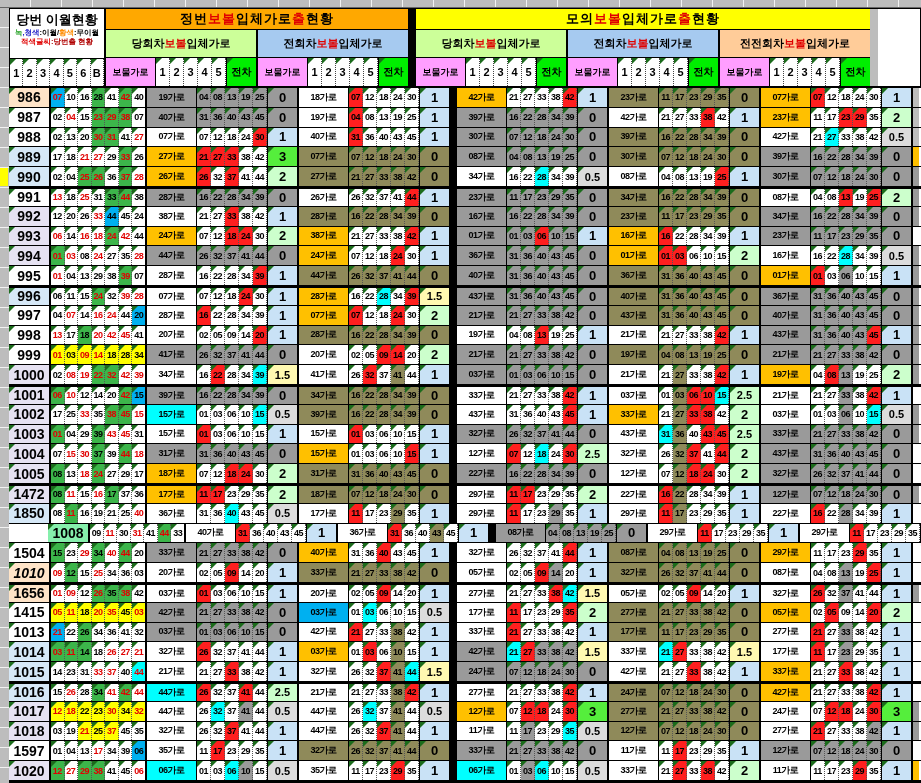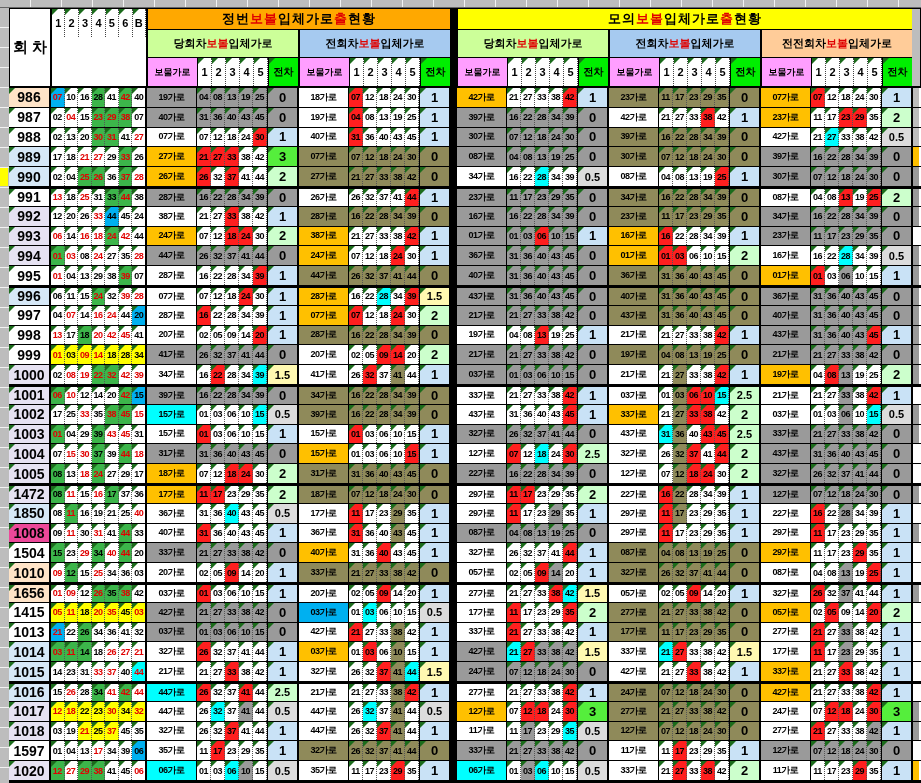--- a/index.html
+++ b/index.html
@@ -64,22 +64,26 @@
 </head>
 <body>
 
 <div class="page">
   <div class="top-gutter"></div>
   <div class="left-gutter">
     <div class="gmark" style="top:160px;background:#FFFF00"></div>
   </div>
   <div class="content">
     <div class="hdr">
-      <div class="h-round">회 차</div>
       <div class="h-danbun">
+        <div class="h-danbun-top">
+          <div class="h-danbun-title">당번 이월현황</div>
+          <div class="h-legend"><span style="color: rgb(30, 158, 30);">녹</span><span style="color: rgb(32, 32, 200);">,청색</span><span style="color: rgb(0, 0, 0);">:이월/</span><span style="color: rgb(255, 140, 0);">황색</span><span style="color: rgb(0, 0, 0);">:무이월</span></div>
+          <div class="h-legend"><span style="color: rgb(224, 0, 0);">적색글씨</span><span style="color: rgb(176, 0, 0);">:당번출 현황</span></div>
+        </div>
         <div class="h-numrow" id="danbun-cols">
             <div class="h-dn tw">1</div>
             <div class="h-dn tw">2</div>
             <div class="h-dn tw">3</div>
             <div class="h-dn tw">4</div>
             <div class="h-dn tw">5</div>
             <div class="h-dn tw">6</div>
             <div class="h-dn tw">B</div>
           </div>
       </div>
@@ -1573,21 +1577,21 @@
             <div class="sn tw" style="background: rgb(255, 31, 31);">16</div>
             <div class="sn tw" style="background: rgb(255, 255, 255);">22</div>
             <div class="sn tw" style="background: rgb(154, 154, 154);">28</div>
             <div class="sn tw" style="background: rgb(255, 255, 255);">34</div>
             <div class="sn tw" style="background: rgb(255, 255, 255);">39</div>
             <div class="jc tw" style="background: rgb(201, 226, 246);">1</div>
           </div>
           <div class="sliver" style="background: rgb(255, 255, 255);"></div>
         </div>
         <div class="drow">
-          <div class="c-round tw" style="background: #ec4899;">1008</div>
+          <div class="c-round tw" style="background: #86efac; margin-left: 39px;">1008</div>
           <div class="c-nums">
             <div class="nc tw" style="background: rgb(255, 255, 255);">09</div>
             <div class="nc tw" style="background: rgb(255, 255, 255); color: rgb(224, 0, 0);">11</div>
             <div class="nc tw" style="background: rgb(255, 255, 255);">30</div>
             <div class="nc tw" style="background: rgb(255, 255, 255); color: rgb(224, 0, 0);">31</div>
             <div class="nc tw" style="background: rgb(255, 255, 255);">41</div>
             <div class="nc tw" style="background: rgb(60, 181, 74); color: rgb(224, 0, 0);">44</div>
             <div class="nc tw" style="background: rgb(255, 255, 255);">33</div>
           </div>
           <div class="vd2"></div>
@@ -1699,21 +1703,21 @@
             <div class="sn tw" style="background: rgb(255, 255, 255);">11</div>
             <div class="sn tw" style="background: rgb(255, 255, 255);">17</div>
             <div class="sn tw" style="background: rgb(255, 255, 255);">23</div>
             <div class="sn tw" style="background: rgb(255, 31, 31);">29</div>
             <div class="sn tw" style="background: rgb(255, 255, 255);">35</div>
             <div class="jc tw" style="background: rgb(201, 226, 246);">1</div>
           </div>
           <div class="sliver" style="background: rgb(255, 255, 255);"></div>
         </div>
         <div class="drow">
-          <div class="c-round tw" style="background: rgb(255, 228, 200);">1010</div>
+          <div class="c-round tw" style="background: rgb(255, 228, 200); font-style: italic;">1010</div>
           <div class="c-nums">
             <div class="nc tw" style="background: rgb(255, 255, 255); color: rgb(224, 0, 0);">09</div>
             <div class="nc tw" style="background: rgb(60, 181, 74);">12</div>
             <div class="nc tw" style="background: rgb(255, 255, 255);">15</div>
             <div class="nc tw" style="background: rgb(255, 255, 255); color: rgb(224, 0, 0);">25</div>
             <div class="nc tw" style="background: rgb(255, 255, 255);">34</div>
             <div class="nc tw" style="background: rgb(255, 255, 255);">36</div>
             <div class="nc tw" style="background: rgb(255, 255, 255);">03</div>
           </div>
           <div class="vd2"></div>

